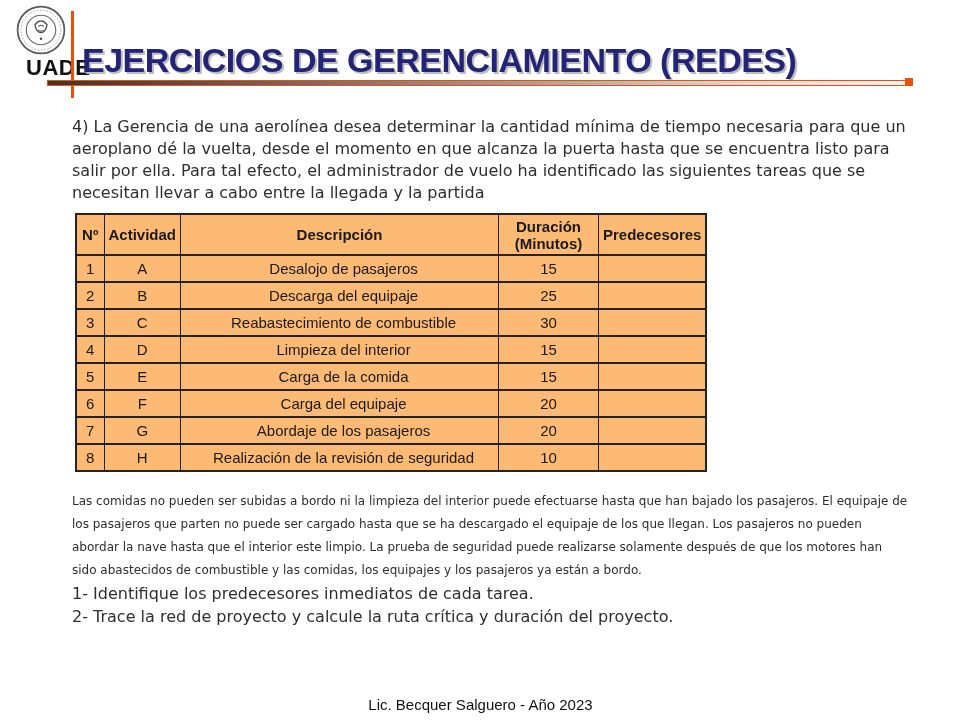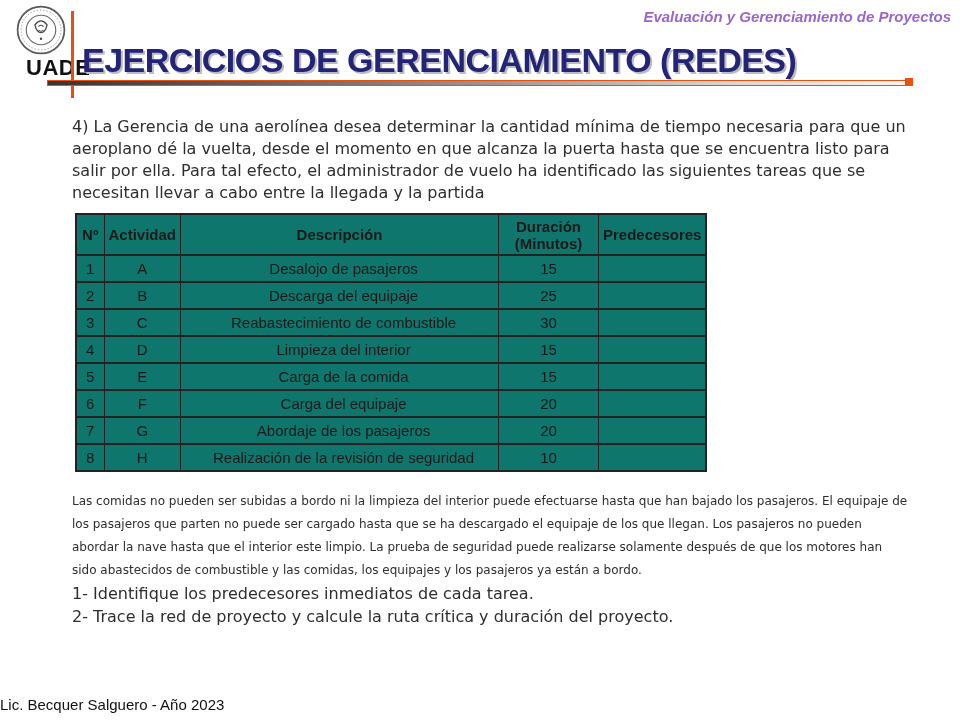--- a/index.html
+++ b/index.html
@@ -92,21 +92,21 @@
     line-height: 22px;
     color: #2e2e2e;
     margin: 0;
   }
 
   table.activity-table {
     border-collapse: collapse;
     margin: 9px 0 0 3px;
     font-family: "Liberation Sans", sans-serif;
     color: #1a1a1a;
-    background: #0f766e;
+    background: #fdba74;
   }
   .activity-table th, .activity-table td {
     border: 2px solid #222222;
     border-left-width: 1px;
     border-right-width: 1px;
     text-align: center;
     font-size: 15px;
     padding: 0 4px;
   }
   .activity-table th:first-child, .activity-table td:first-child { border-left-width: 2px; }
@@ -133,20 +133,21 @@
     font-size: 16px;
     line-height: 23px;
     color: #2e2e2e;
   }
 
   .footer-credit {
     position: absolute;
     left: 0;
     right: 0;
     top: 696px;
+    text-align: center;
     font-family: "Liberation Sans", sans-serif;
     font-size: 15px;
     color: #111111;
   }
 </style>
 </head>
 <body>
 
 <div class="slide">
 
@@ -157,21 +158,20 @@
       <circle cx="30" cy="30" r="17" fill="none" stroke="#6a6a6a" stroke-width="1.3"></circle>
       <path d="M23 24 q7 -9 14 0 q-2 9 -7 9 q-5 0 -7 -9 Z" fill="none" stroke="#4a4a4a" stroke-width="1.5"></path>
       <path d="M27 26 q3 -3 6 0 M27 30 q3 3 6 0" fill="none" stroke="#4a4a4a" stroke-width="1.2"></path>
       <circle cx="30" cy="40" r="1.4" fill="#4a4a4a"></circle>
     </svg>
     <div class="logo-word">UADE</div>
   </div>
 
   <div class="v-accent-line"></div>
 
-  <div class="course-title">Evaluación y Gerenciamiento de Proyectos</div>
 
   <div class="slide-title">EJERCICIOS DE GERENCIAMIENTO (REDES)</div>
 
   <div class="title-rule"></div>
   <div class="title-rule-cap"></div>
 
   <div class="content">
 
     <p class="intro-text">4) La Gerencia de una aerolínea desea determinar la cantidad mínima de tiempo necesaria para que un aeroplano dé la vuelta, desde el momento en que alcanza la puerta hasta que se encuentra listo para salir por ella. Para tal efecto, el administrador de vuelo ha identificado las siguientes tareas que se necesitan llevar a cabo entre la llegada y la partida</p>
 

